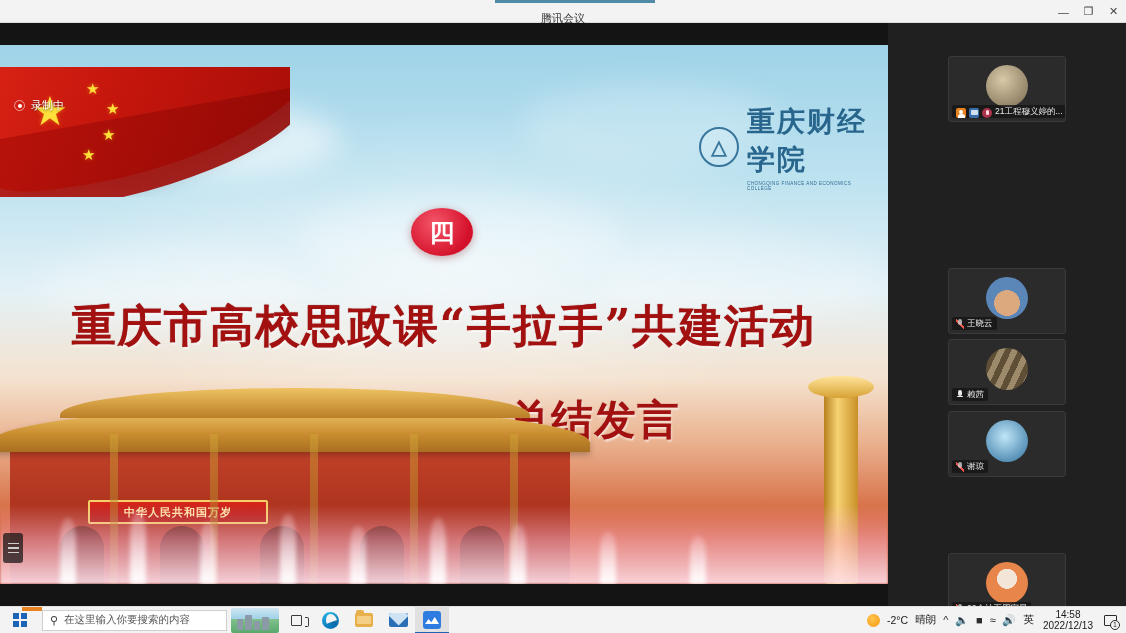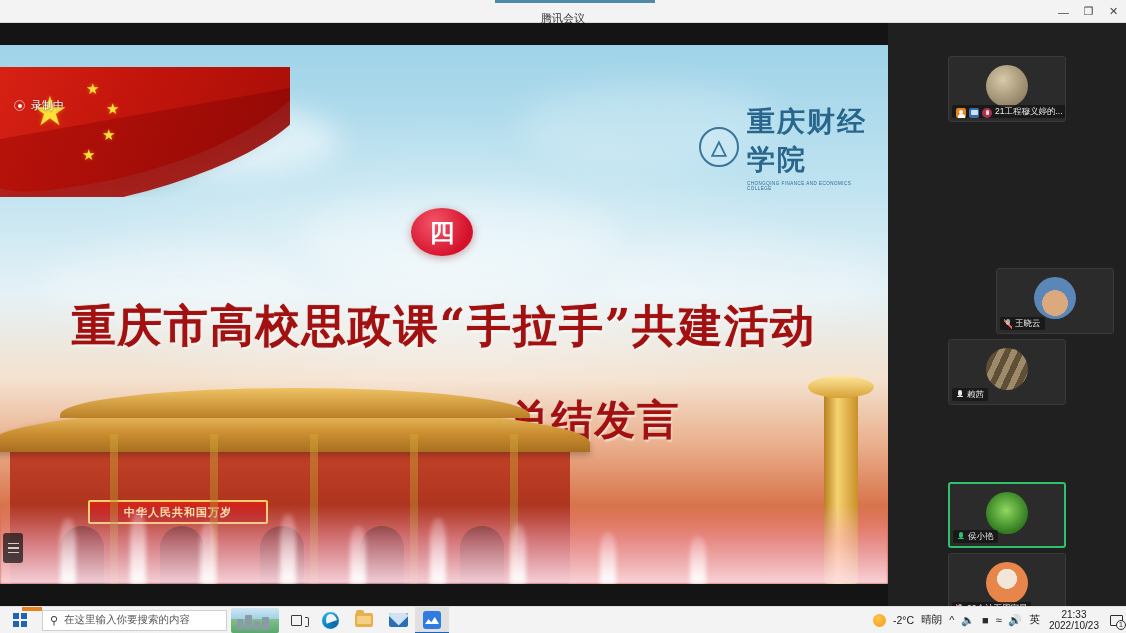--- a/index.html
+++ b/index.html
@@ -410,21 +410,21 @@
   }
   .wechatwork{
     width:18px; height:18px; background:#2e7ce0; border-radius:3px; position:relative;
   }
   .wechatwork::after{
     content:""; position:absolute; left:2px; top:6px; width:14px; height:7px;
     background:#fff;
     clip-path:polygon(0 100%,25% 30%,45% 75%,70% 0,100% 100%);
   }
   .tray{
-    margin-left:auto; display:flex; align-items:center; gap:7px; padding-right:0; height:27px;
+    margin-left:auto; display:flex; align-items:center; gap:7px; padding-right:6px; height:27px;
   }
   .sun{
     width:13px; height:13px; border-radius:50%;
     background:radial-gradient(circle at 40% 35%,#ffc44d,#f39a12);
   }
   .tray-txt{ font-size:10.5px; color:#1a1a1a; white-space:nowrap; }
   .tray-ico{ font-size:11px; color:#2b2b2b; }
   .clock{
     display:flex; flex-direction:column; align-items:center; line-height:1.15;
     margin-left:2px;
@@ -549,44 +549,44 @@
       <div class="tile-icons">
         <div class="ti user"></div>
         <div class="ti screen"></div>
         <div class="ti mic"></div>
         <span style="font-size:8.5px;color:#e9e9e9;white-space:nowrap;">21工程穆义婷的...</span>
       </div>
     </div>
 
 
 
-    <div class="tile" style="top:245px;margin-left:48px;">
+    <div class="tile" style="top:245px;">
       <div class="avatar" style="background:radial-gradient(circle at 50% 62%,#dca87e 0 38%,#5b86b8 39%);"></div>
       <div class="nametag">
         <div class="mic-ico muted"></div>
         <span>王晓云</span>
       </div>
     </div>
 
     <div class="tile" style="top:316px;">
       <div class="avatar" style="background:repeating-linear-gradient(115deg,#9d8a6a 0 6px,#5f4f36 6px 12px);"></div>
       <div class="nametag">
         <div class="mic-ico white"></div>
         <span>赖茜</span>
       </div>
     </div>
 
-
-    <div class="tile active" style="top:459px;">
-      <div class="avatar" style="background:radial-gradient(circle at 48% 44%,#8fd860,#2f7a1e 70%,#b9ae8a);"></div>
+    <div class="tile" style="top:388px;">
+      <div class="avatar" style="background:radial-gradient(circle at 45% 40%,#bfe6f7,#2f6f9e);"></div>
       <div class="nametag">
-        <div class="mic-ico on"></div>
-        <span>侯小艳</span>
-      </div>
-    </div>
+        <div class="mic-ico muted"></div>
+        <span>谢琼</span>
+      </div>
+    </div>
+
 
     <div class="tile" style="top:530px;">
       <div class="avatar" style="background:radial-gradient(circle at 50% 40%,#f3e6d8 0 30%,#e8854a 31%);"></div>
       <div class="nametag">
         <div class="mic-ico muted"></div>
         <span>22会计五周宇星</span>
       </div>
     </div>
 
   </div>
@@ -637,21 +637,21 @@
     <div class="sun"></div>
     <div class="tray-txt">-2°C</div>
     <div class="tray-txt">晴朗</div>
     <div class="tray-ico">^</div>
     <div class="tray-ico">🔈</div>
     <div class="tray-ico">■</div>
     <div class="tray-ico">≈</div>
     <div class="tray-ico">🔊</div>
     <div class="tray-txt">英</div>
     <div class="clock">
-      <div>21:33</div>
-      <div>2022/10/23</div>
+      <div>14:58</div>
+      <div>2022/12/13</div>
     </div>
     <div class="notify">
       <div class="notify-box"></div>
       <div class="notify-badge">1</div>
     </div>
   </div>
 </div>
 
 </body></html>

